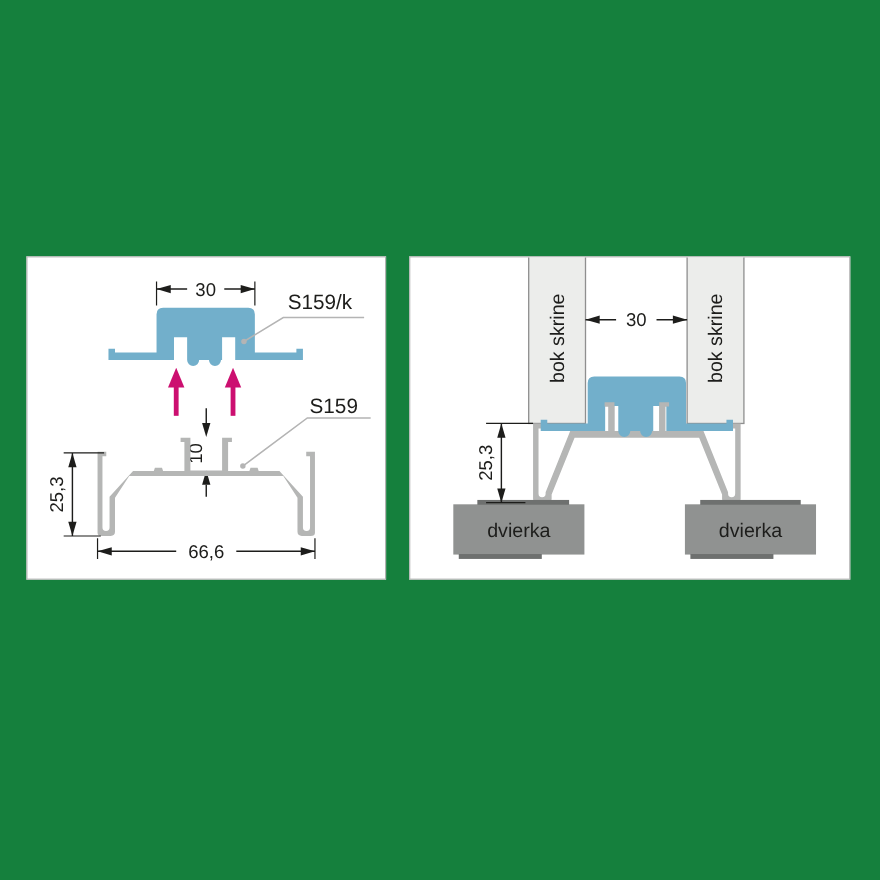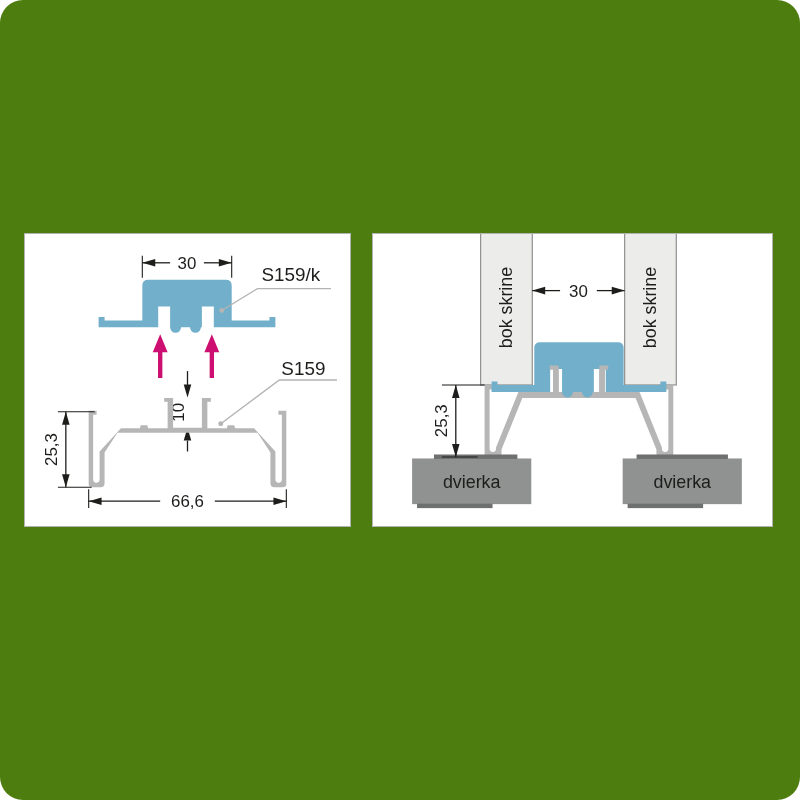--- a/index.html
+++ b/index.html
@@ -1,16 +1,16 @@
 <!DOCTYPE html>
 <html style="--c-profile_blue: #72afcb; --c-profile_gray: #b5b6b5; --c-cabinet_panel: #ecedeb; --c-bar_border: #8f8f8f; --c-door_gray: #909291; --c-door_edge: #6e706f; --c-line: #1d1d1b; --c-leader: #b4b4b4; --c-accent: #cc0f70; --c-panel_border: #b2b2b2;"><head>
 <meta charset="utf-8">
 <style>
   html,body{margin:0;padding:0;background:#ffffff;width:800px;height:800px;overflow:hidden;}
-  #stage{position:relative;width:800px;height:800px;background:#4d7c0f;font-family:"Liberation Sans",sans-serif;border-radius:23px;}
+  #stage{position:relative;width:800px;height:800px;background:#15803d;font-family:"Liberation Sans",sans-serif;}
   .panel{position:absolute;border:1.4px solid #b2b2b2;background:#fff;box-sizing:border-box;}
   #panel-left{left:24px;top:233px;width:327px;height:294px;}
   #panel-right{left:372px;top:233px;width:401px;height:294px;}
   svg{display:block;width:100%;height:100%;}
   .blue-fill{fill:var(--c-profile_blue);stroke:var(--c-outline_dark);stroke-width:1.6;stroke-linejoin:round;}
   .gray-fill{fill:var(--c-profile_gray);stroke:var(--c-outline_dark);stroke-width:1.6;stroke-linejoin:round;}
   .bar-fill{fill:var(--c-cabinet_panel);stroke:var(--c-bar_border);stroke-width:1.2;}
   .door-fill{fill:var(--c-door_gray);}
   .door-edge{fill:var(--c-door_edge);}
   .dim{stroke:var(--c-line);stroke-width:1.3;fill:none;}

